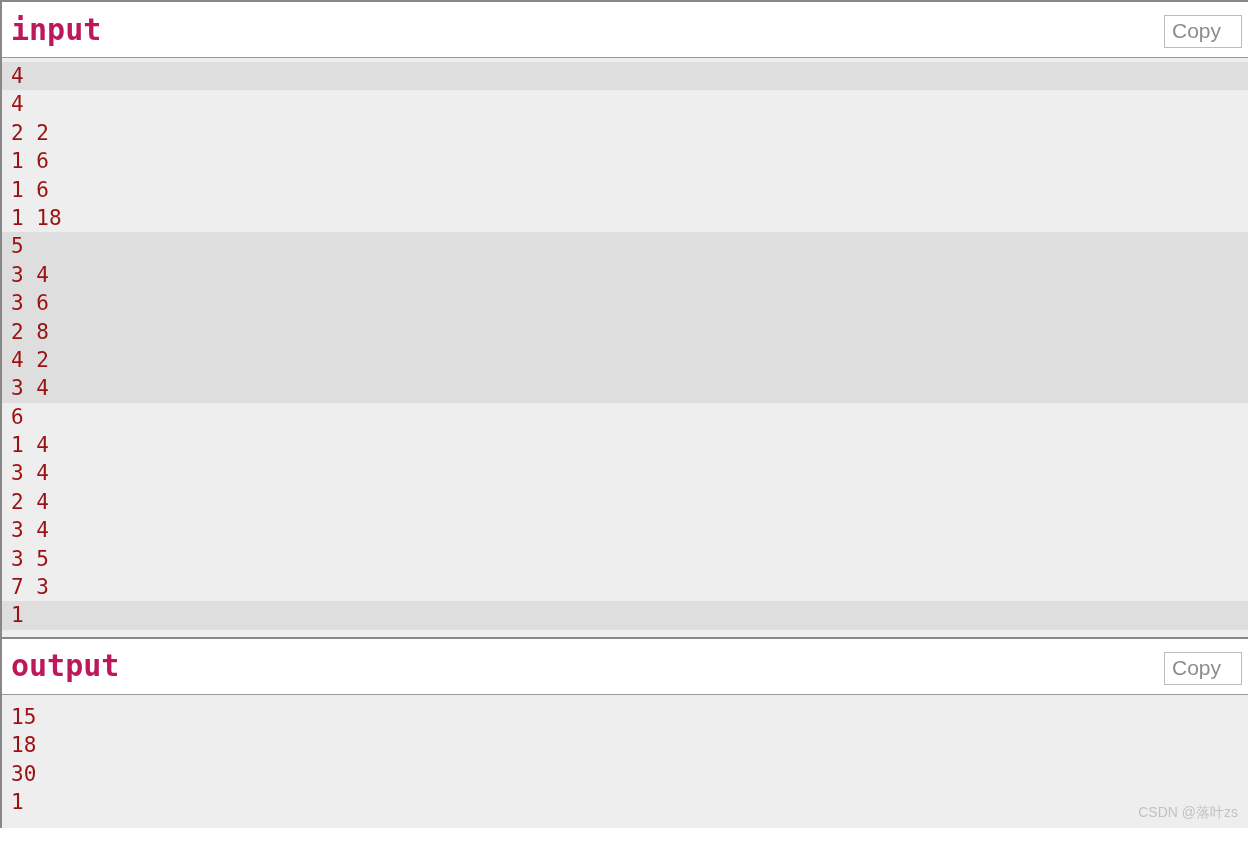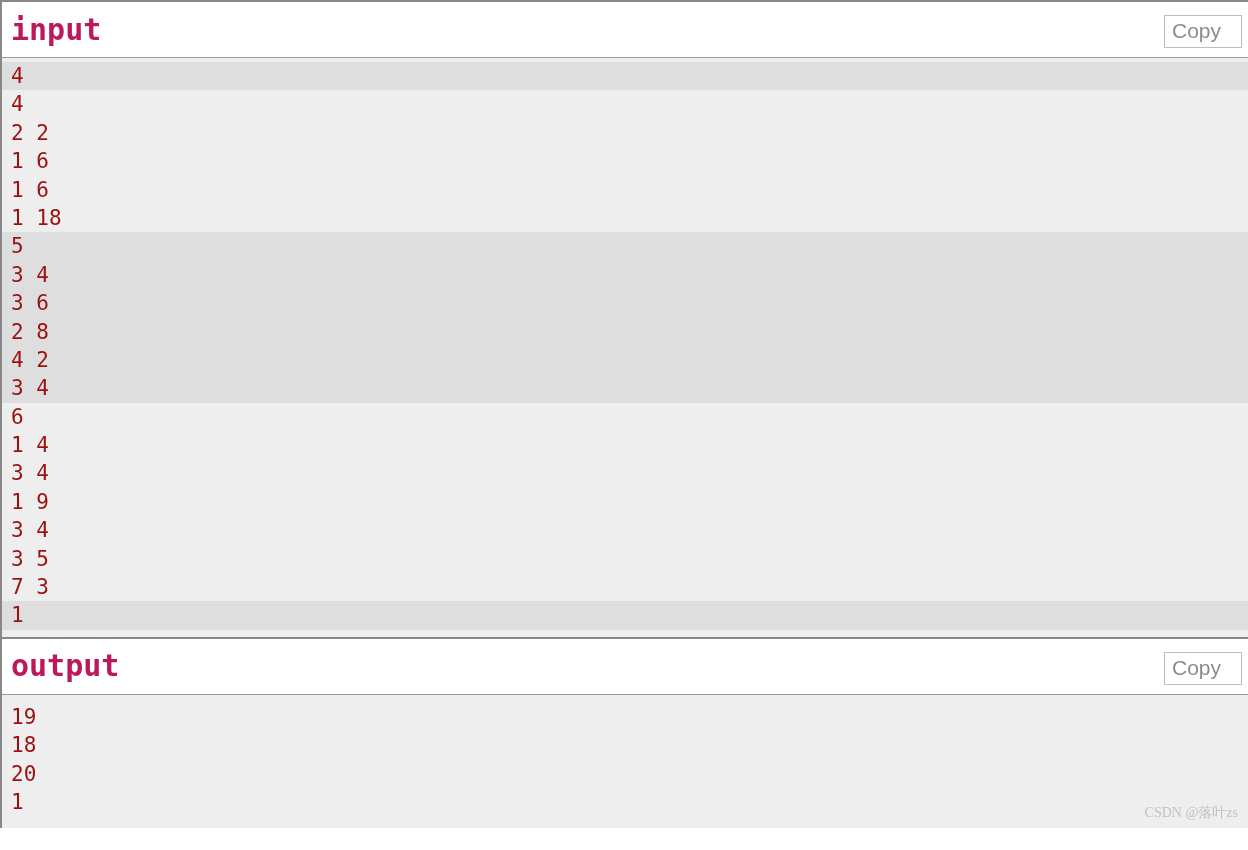--- a/index.html
+++ b/index.html
@@ -103,21 +103,21 @@
     padding-top: 8px;
     padding-bottom: 12px;
     background: #eeeeee;
   }
 
   
   .watermark {
     position: absolute;
     right: 10px;
     bottom: 6px;
-    font-family: Liberation Serif, serif;
+    font-family: Liberation Sans, sans-serif;
     font-size: 14px;
     color: #c2c2c2;
     user-select: none;
     white-space: nowrap;
   }
 </style>
 </head>
 <body>
 
 <div class="sample-tests">
@@ -145,44 +145,44 @@
           <div class="data-line">3 4</div>
           <div class="data-line">3 6</div>
           <div class="data-line">2 8</div>
           <div class="data-line">4 2</div>
           <div class="data-line">3 4</div>
         </div>
         <div class="band plain">
           <div class="data-line">6</div>
           <div class="data-line">1 4</div>
           <div class="data-line">3 4</div>
-          <div class="data-line">1 9</div>
+          <div class="data-line">2 4</div>
           <div class="data-line">3 4</div>
           <div class="data-line">3 5</div>
           <div class="data-line">7 3</div>
         </div>
         <div class="band shaded">
           <div class="data-line">1</div>
         </div>
       </div>
 
   </div>
 
   <div class="section">
 
     <div class="title-bar">
       <span class="title-text">output</span>
       <button class="copy-button">Copy</button>
     </div>
 
     <div class="data-area output-data">
         <div class="band plain">
-          <div class="data-line">19</div>
+          <div class="data-line">15</div>
           <div class="data-line">18</div>
-          <div class="data-line">20</div>
+          <div class="data-line">30</div>
           <div class="data-line">1</div>
         </div>
       </div>
 
   </div>
 
   <div class="watermark">CSDN @落叶zs</div>
 
 </div>
 

